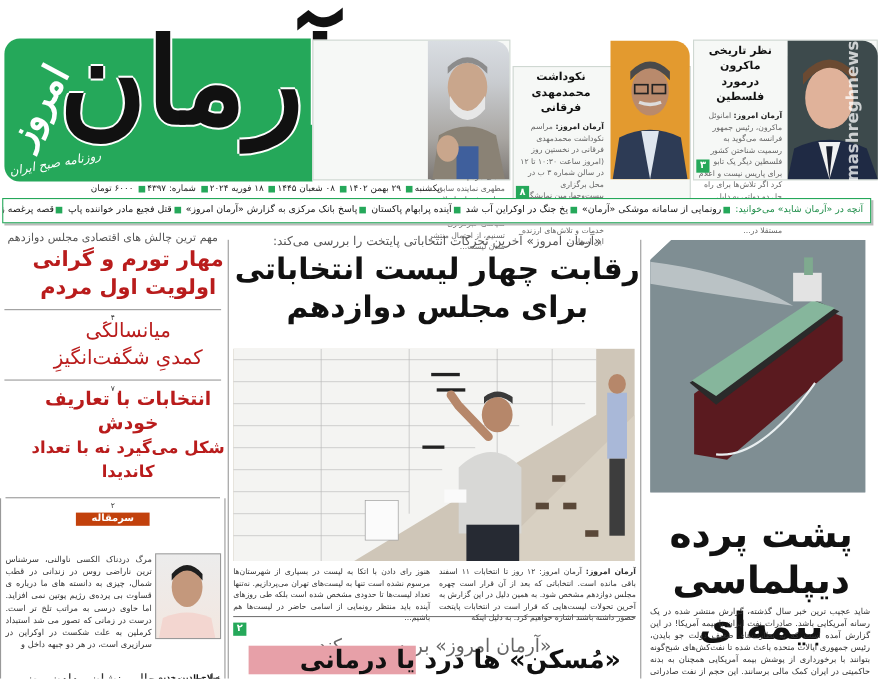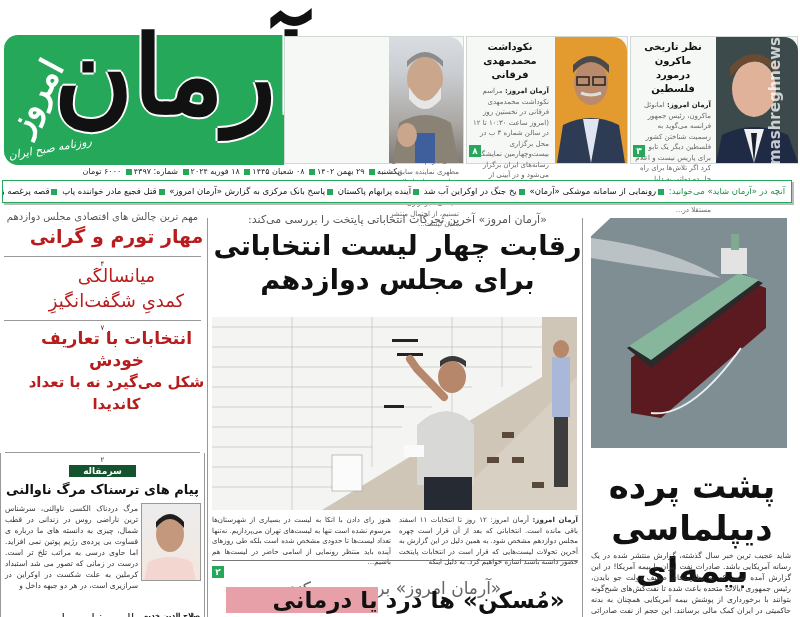--- a/index.html
+++ b/index.html
@@ -28,21 +28,21 @@
   .ticker .lead { color: #1e8d49; }
 
   
   .leftcol { position: absolute; left: 0; top: 210px; width: 205px; height: 407px; direction: rtl; text-align: center; }
   .kicker { font-size: 10px; color: #555; line-height: 14px; }
   .headline-xl { font-weight: bold; font-size: 19px; line-height: 25px; color: #b91c1c; margin-left: 28px; }
   .divider-num { position: relative; height: 10px; margin: 2px 4px; }
   .divider-num::before { content: ""; position: absolute; left: 0; right: 0; top: 5px; border-top: 1px solid #999; }
   .divider-num span { position: relative; background: #fff; padding: 0 4px; font-size: 7px; line-height: 10px; color: #333; }
   .editorial { position: absolute; left: 0; top: 243px; width: 205px; height: 164px; border-left: 1px solid #999; border-right: 1px solid #999; }
-  .editorial-tag { display: inline-block; background: #14532d; color: #fff; font-weight: bold; font-size: 9px; padding: 1px 14px; margin-top: 2px; }
+  .editorial-tag { display: inline-block; background: #c2410c; color: #fff; font-weight: bold; font-size: 9px; padding: 1px 14px; margin-top: 2px; }
   .editorial-title { font-weight: bold; font-size: 13px; line-height: 20px; margin-top: 2px; }
   .editorial-photo { position: absolute; left: 140px; top: 50px; width: 60px; height: 78px; border: 1px solid #999; background: linear-gradient(180deg, #ececec 0%, #f3e7e0 100%); overflow: hidden; }
   .editorial-author { position: absolute; left: 140px; top: 130px; width: 62px; font-size: 7px; text-align: center; font-weight: bold; margin-top: 29px; }
   .editorial-body { position: absolute; left: 4px; top: 50px; width: 133px; font-size: 7.5px; line-height: 11px; color: #333; text-align: justify; }
   .editorial-body-wide { position: absolute; left: 4px; top: 160px; width: 198px; font-size: 13px; line-height: 11px; color: #333; text-align: justify; }
 
   
   .centercol { position: absolute; left: 210px; top: 210px; width: 375px; height: 407px; direction: rtl; text-align: center; }
   .center-kicker { font-size: 11px; color: #555; line-height: 18px; margin-top: 1px; }
   .center-headline { font-weight: bold; font-size: 27px; line-height: 34px; color: #111; letter-spacing: -0.5px; }
@@ -91,21 +91,21 @@
     <svg width="74" height="126" viewBox="0 0 74 126">
       <ellipse cx="36" cy="42" rx="18" ry="22" fill="#c9a68c"></ellipse>
       <path d="M18 30 Q36 10 54 30 L54 24 Q36 6 18 24 Z" fill="#8c8c8c"></path>
       <path d="M20 50 Q36 78 52 50 L52 62 Q36 82 20 62 Z" fill="#e7e7e7"></path>
       <path d="M4 126 L10 86 Q36 70 62 86 L70 126 Z" fill="#8a8275"></path>
       <rect x="26" y="96" width="20" height="30" fill="#3f5f9c"></rect>
       <ellipse cx="18" cy="98" rx="10" ry="12" fill="#c9a68c"></ellipse>
     </svg>
   </div>
 
-  <div class="teaser" style="left:466px; width:162px;">
+  <div class="teaser" style="left:466px; width:162px;margin-top:24px;">
     <div class="teaser-text" style="left:0; width:86px;">
       <div class="teaser-title">
         <div>نکوداشت</div>
         <div>محمدمهدی فرقانی</div>
       </div>
       <div class="teaser-body">
         <b>آرمان امروز:</b>
         <span>مراسم نکوداشت محمدمهدی فرقانی در نخستین روز (امروز ساعت ۱۰:۳۰ تا ۱۲ در سالن شماره ۳ ب در محل برگزاری بیست‌وچهارمین نمایشگاه رسانه‌های ایران برگزار می‌شود و در آیینی از خدمات و تلاش‌های ارزنده این استاد...</span>
       </div>
       <span class="page-badge" style="right:auto; left:2px;">۸</span>
@@ -165,38 +165,38 @@
   <span class="sq"></span><span>آینده پرابهام پاکستان</span>
   <span class="sq"></span><span>پاسخ بانک مرکزی به گزارش «آرمان امروز»</span>
   <span class="sq"></span><span>قتل فجیع مادر خواننده پاپ</span>
   <span class="sq"></span><span>قصه پرغصه زباله سوز نوشهر و...</span>
 </div>
 
 <div class="leftcol">
   <div>
     <div class="kicker">مهم ترین چالش های اقتصادی مجلس دوازدهم</div>
     <div class="headline-xl">مهار تورم و گرانی</div>
+    <div class="headline-xl">اولویت اول مردم</div>
   </div>
   <div class="divider-num"><span>۴</span></div>
 
   <div>
     <div class="headline-xl" style="font-weight:normal; font-size:18px;">میانسالگی</div>
     <div class="headline-xl" style="font-weight:normal; font-size:18px;">کمدیِ شگفت‌انگیزِ</div>
   </div>
   <div class="divider-num"><span>۷</span></div>
 
   <div>
     <div class="headline-xl" style="font-size:17px; line-height:22px;">انتخابات با تعاریف خودش</div>
     <div class="headline-xl" style="font-size:15px; line-height:22px;">شکل می‌گیرد نه با تعداد کاندیدا</div>
   </div>
 
   <div class="editorial">
     <div class="divider-num" style="margin-top:-6px;"><span>۲</span></div>
     <span class="editorial-tag">سرمقاله</span>
-    <div class="editorial-title">پیام های ترسناک مرگ ناوالنی</div>
     <div class="editorial-photo">
       <svg width="60" height="78" viewBox="0 0 60 78">
         <ellipse cx="30" cy="30" rx="14" ry="18" fill="#c4987c"></ellipse>
         <path d="M16 24 Q30 6 44 24 L44 18 Q30 2 16 18 Z" fill="#1e1e1e"></path>
         <path d="M4 78 L8 58 Q30 48 52 58 L56 78 Z" fill="#f3d6d0"></path>
       </svg>
     </div>
     <div class="editorial-author">صلاح الدین خدیو</div>
     <div class="editorial-body">مرگ دردناک الکسی ناوالنی، سرشناس ترین ناراضی روس در زندانی در قطب شمال، چیزی به دانسته های ما درباره ی قساوت بی پرده‌ی رژیم پوتین نمی افزاید. اما حاوی درسی به مراتب تلخ تر است. درست در زمانی که تصور می شد استبداد کرملین به علت شکست در اوکراین در سرازیری است، در هر دو جبهه داخل و</div>
     <div class="editorial-body-wide">خارج در حال نشان دادن ضرب شست های تازه است. در داخل</div>

